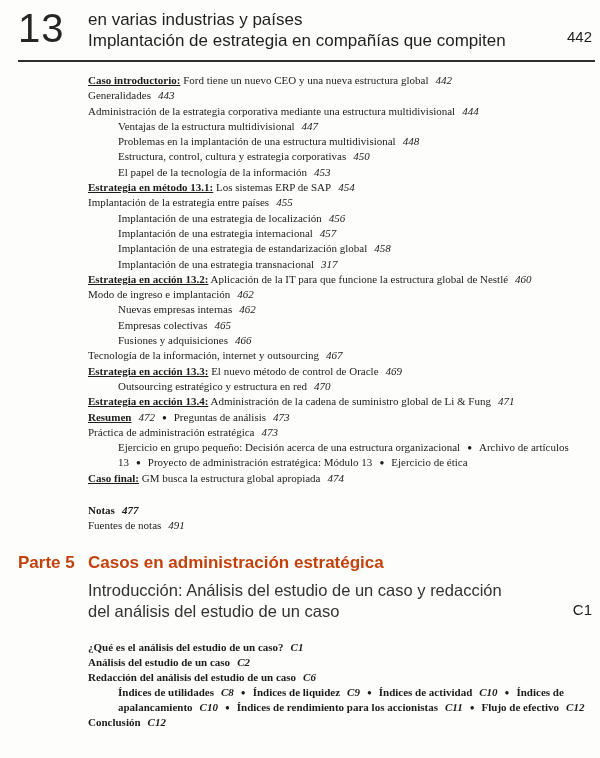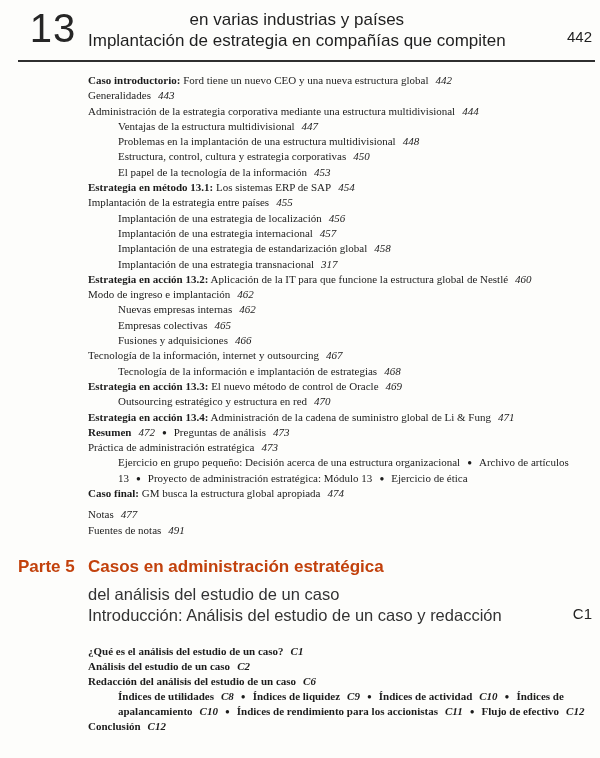--- a/index.html
+++ b/index.html
@@ -7,21 +7,21 @@
   body {
     background:#fdfdfb;
     color:#1b1b1b;
     font-family:"Liberation Serif", serif;
     overflow:hidden;
     position:relative;
   }
   .page { width:600px; height:758px; position:relative; }
 
   
-  .header { position:relative; display:flex; padding:5px 14px 0 18px;text-align:center; }
+  .header { position:relative; display:flex; padding:5px 14px 0 18px; }
   .ch-num {
     font-family:"Liberation Sans", sans-serif;
     font-size:40px; line-height:46px; width:70px;
     color:#262626; letter-spacing:1px; flex:0 0 70px;
   }
   .ch-title {
     font-family:"Liberation Sans", sans-serif;
     font-size:17px; line-height:21px; color:#1f1f1f; padding-top:4px;
   }
   .ch-page {
@@ -30,22 +30,22 @@
   }
   .rule { border-top:2px solid #2f2f2f; margin:9px 5px 0 18px; }
 
   
   .toc {
     margin:11px 6px 0 88px;
     font-size:11px; line-height:15.3px; color:#1c1c1c;
   }
   .toc2 { margin:18px 6px 0 88px; font-size:11px; line-height:15px;font-weight:bold; }
   .toc-row.ind1 { padding-left:30px; }
-  .toc-row.gap { margin-top:6px; }
-  .seg-bold { font-weight:bold; }
+  .toc-row.gap { margin-top:17px;font-weight:bold; }
+  .seg-bold { font-weight:bold;text-decoration:underline; }
   .seg-page { font-style:italic; margin-left:7px; }
   .seg-bullet { font-size:8px; vertical-align:1px; margin:0 7px; }
 
   
   .part-header {
     display:flex; margin:18px 14px 0 18px;
     font-family:"Liberation Sans", sans-serif;
     font-weight:bold; font-size:17px; line-height:21px; color:#c2410c;
   }
   .part-label { flex:0 0 70px; }
@@ -88,40 +88,39 @@
       <div class="toc-row ind1"><span class="seg-text">Implantación de una estrategia de localización</span><span class="seg-page">456</span></div>
       <div class="toc-row ind1"><span class="seg-text">Implantación de una estrategia internacional</span><span class="seg-page">457</span></div>
       <div class="toc-row ind1"><span class="seg-text">Implantación de una estrategia de estandarización global</span><span class="seg-page">458</span></div>
       <div class="toc-row ind1"><span class="seg-text">Implantación de una estrategia transnacional</span><span class="seg-page">317</span></div>
       <div class="toc-row"><span class="seg-bold">Estrategia en acción 13.2:</span><span class="seg-text"> Aplicación de la IT para que funcione la estructura global de Nestlé</span><span class="seg-page">460</span></div>
       <div class="toc-row"><span class="seg-text">Modo de ingreso e implantación</span><span class="seg-page">462</span></div>
       <div class="toc-row ind1"><span class="seg-text">Nuevas empresas internas</span><span class="seg-page">462</span></div>
       <div class="toc-row ind1"><span class="seg-text">Empresas colectivas</span><span class="seg-page">465</span></div>
       <div class="toc-row ind1"><span class="seg-text">Fusiones y adquisiciones</span><span class="seg-page">466</span></div>
       <div class="toc-row"><span class="seg-text">Tecnología de la información, internet y outsourcing</span><span class="seg-page">467</span></div>
-      <div class="toc-row ind1"><span class="seg-text">Tecnología de la información e implantación de estrategias</span><span class="seg-page">468</span></div>
       <div class="toc-row"><span class="seg-bold">Estrategia en acción 13.3:</span><span class="seg-text"> El nuevo método de control de Oracle</span><span class="seg-page">469</span></div>
       <div class="toc-row ind1"><span class="seg-text">Outsourcing estratégico y estructura en red</span><span class="seg-page">470</span></div>
       <div class="toc-row"><span class="seg-bold">Estrategia en acción 13.4:</span><span class="seg-text"> Administración de la cadena de suministro global de Li &amp; Fung</span><span class="seg-page">471</span></div>
       <div class="toc-row"><span class="seg-bold">Resumen</span><span class="seg-page">472</span><span class="seg-bullet">●</span><span class="seg-text">Preguntas de análisis</span><span class="seg-page">473</span></div>
       <div class="toc-row"><span class="seg-text">Práctica de administración estratégica</span><span class="seg-page">473</span></div>
       <div class="toc-row ind1"><span class="seg-text">Ejercicio en grupo pequeño: Decisión acerca de una estructura organizacional</span><span class="seg-bullet">●</span><span class="seg-text">Archivo de artículos 13</span><span class="seg-bullet">●</span><span class="seg-text">Proyecto de administración estratégica: Módulo 13</span><span class="seg-bullet">●</span><span class="seg-text">Ejercicio de ética</span></div>
       <div class="toc-row"><span class="seg-bold">Caso final:</span><span class="seg-text"> GM busca la estructura global apropiada</span><span class="seg-page">474</span></div>
       <div class="toc-row gap"><span class="seg-text">Notas</span><span class="seg-page">477</span></div>
       <div class="toc-row"><span class="seg-text">Fuentes de notas</span><span class="seg-page">491</span></div>
     </div>
 
   <div class="part-header">
     <div class="part-label">Parte 5</div>
     <div>Casos en administración estratégica</div>
   </div>
 
   <div class="intro">
+    <div>Introducción: Análisis del estudio de un caso y redacción</div>
     <div>del análisis del estudio de un caso</div>
-    <div>Introducción: Análisis del estudio de un caso y redacción</div>
     <div class="intro-page">C1</div>
   </div>
 
   <div class="toc toc2" id="part-toc">
       <div class="toc-row"><span class="seg-text">¿Qué es el análisis del estudio de un caso?</span><span class="seg-page">C1</span></div>
       <div class="toc-row"><span class="seg-text">Análisis del estudio de un caso</span><span class="seg-page">C2</span></div>
       <div class="toc-row"><span class="seg-text">Redacción del análisis del estudio de un caso</span><span class="seg-page">C6</span></div>
       <div class="toc-row ind1"><span class="seg-text">Índices de utilidades</span><span class="seg-page">C8</span><span class="seg-bullet">●</span><span class="seg-text">Índices de liquidez</span><span class="seg-page">C9</span><span class="seg-bullet">●</span><span class="seg-text">Índices de actividad</span><span class="seg-page">C10</span><span class="seg-bullet">●</span><span class="seg-text">Índices de apalancamiento</span><span class="seg-page">C10</span><span class="seg-bullet">●</span><span class="seg-text">Índices de rendimiento para los accionistas</span><span class="seg-page">C11</span><span class="seg-bullet">●</span><span class="seg-text">Flujo de efectivo</span><span class="seg-page">C12</span></div>
       <div class="toc-row"><span class="seg-text">Conclusión</span><span class="seg-page">C12</span></div>
     </div>

